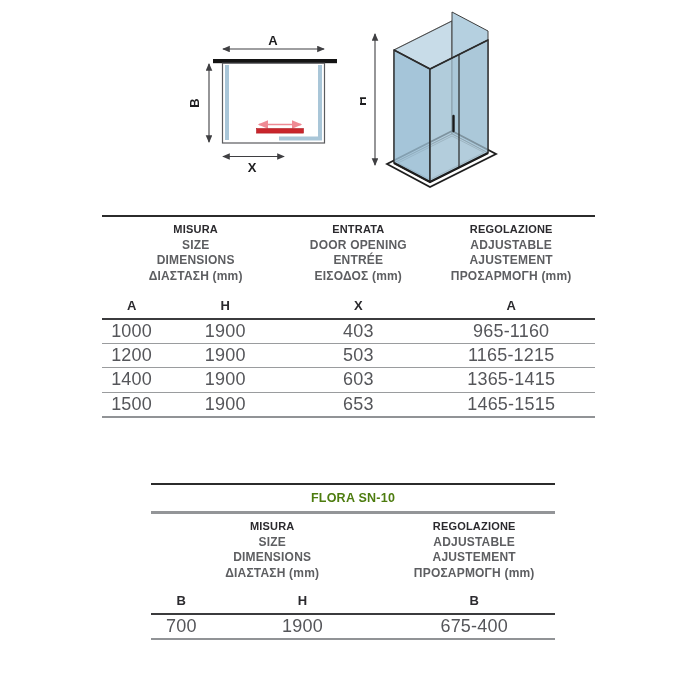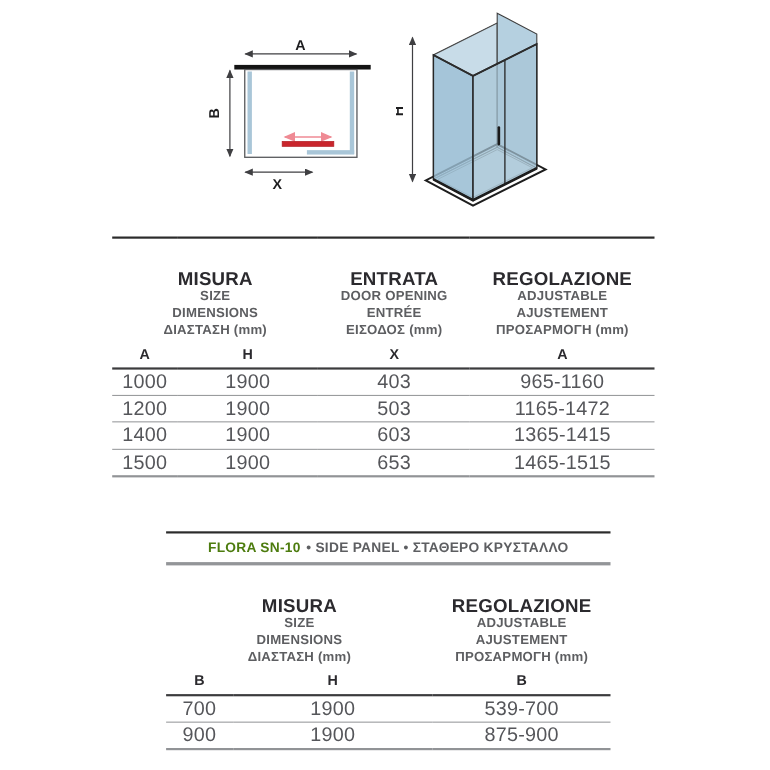--- a/index.html
+++ b/index.html
@@ -7,21 +7,21 @@
           font-family:"Liberation Sans",sans-serif;}
   svg text{font-family:"Liberation Sans",sans-serif;}
 
   .t{border-collapse:collapse;table-layout:fixed;position:absolute;}
   .t1{left:102px;top:215px;width:493px;border-top:2px solid #2b2b2b;}
   .t2{left:151px;top:514px;width:404px;}
   .t th,.t td{text-align:center;padding:0;margin:0;}
   .group th{vertical-align:top;padding-top:5px;}
   .t1 .group th{height:70px;}
   .t2 .group th{height:68px;}
-  .h1{font-size:17px;font-weight:bold;color:#2b2a2e;line-height:15.5px;letter-spacing:.2px;margin-top:24px;}
+  .h1{font-size:11px;font-weight:bold;color:#2b2a2e;line-height:15.5px;letter-spacing:.2px;}
   .h2{font-size:12px;font-weight:bold;color:#5d5e61;line-height:15.5px;letter-spacing:.2px;}
   .sub th{font-size:13px;font-weight:bold;color:#2b2a2e;height:26px;border-bottom:2px solid #3b3b3d;vertical-align:middle;}
   .dr td{font-size:18px;font-weight:400;color:#55565a;height:23.2px;border-bottom:1px solid #9a9c9e;vertical-align:middle;letter-spacing:.2px;}
   .t tbody tr:last-child td{border-bottom:2px solid #919396;}
 
   .sect{position:absolute;left:151px;top:483px;width:404px;height:26px;
         border-top:2px solid #2b2b2b;border-bottom:3px solid #939598;
         display:flex;align-items:center;justify-content:center;gap:5px;
         font-size:12.5px;font-weight:bold;letter-spacing:.25px;}
   .sect .prod{color:#4d7c0f;}
@@ -135,40 +135,39 @@
       <tr class="dr">
         <td>1000</td>
         <td>1900</td>
         <td>403</td>
         <td>965-1160</td>
       </tr>
       <tr class="dr">
         <td>1200</td>
         <td>1900</td>
         <td>503</td>
-        <td>1165-1472</td>
+        <td>1165-1215</td>
       </tr>
       <tr class="dr">
         <td>1400</td>
         <td>1900</td>
         <td>603</td>
         <td>1365-1415</td>
       </tr>
       <tr class="dr">
         <td>1500</td>
         <td>1900</td>
         <td>653</td>
         <td>1465-1515</td>
       </tr>
     </tbody>
   </table>
 
   <div class="sect">
     <span class="prod">FLORA SN-10</span>
-    <span class="rest">• SIDE PANEL • ΣΤΑΘΕΡΟ ΚΡΥΣΤΑΛΛΟ</span>
   </div>
 
   <table class="t t2">
     <colgroup>
         <col style="width:15%">
         <col style="width:45%">
         <col style="width:40%">
       </colgroup>
     <thead>
       <tr class="group">
@@ -188,23 +187,18 @@
       <tr class="sub">
         <th>B</th>
         <th>H</th>
         <th>B</th>
       </tr>
     </thead>
     <tbody>
       <tr class="dr">
         <td>700</td>
         <td>1900</td>
-        <td>539-700</td>
-      </tr>
-      <tr class="dr">
-        <td>900</td>
-        <td>1900</td>
-        <td>875-900</td>
+        <td>675-400</td>
       </tr>
     </tbody>
   </table>
 
 </div>
 
 </body></html>

